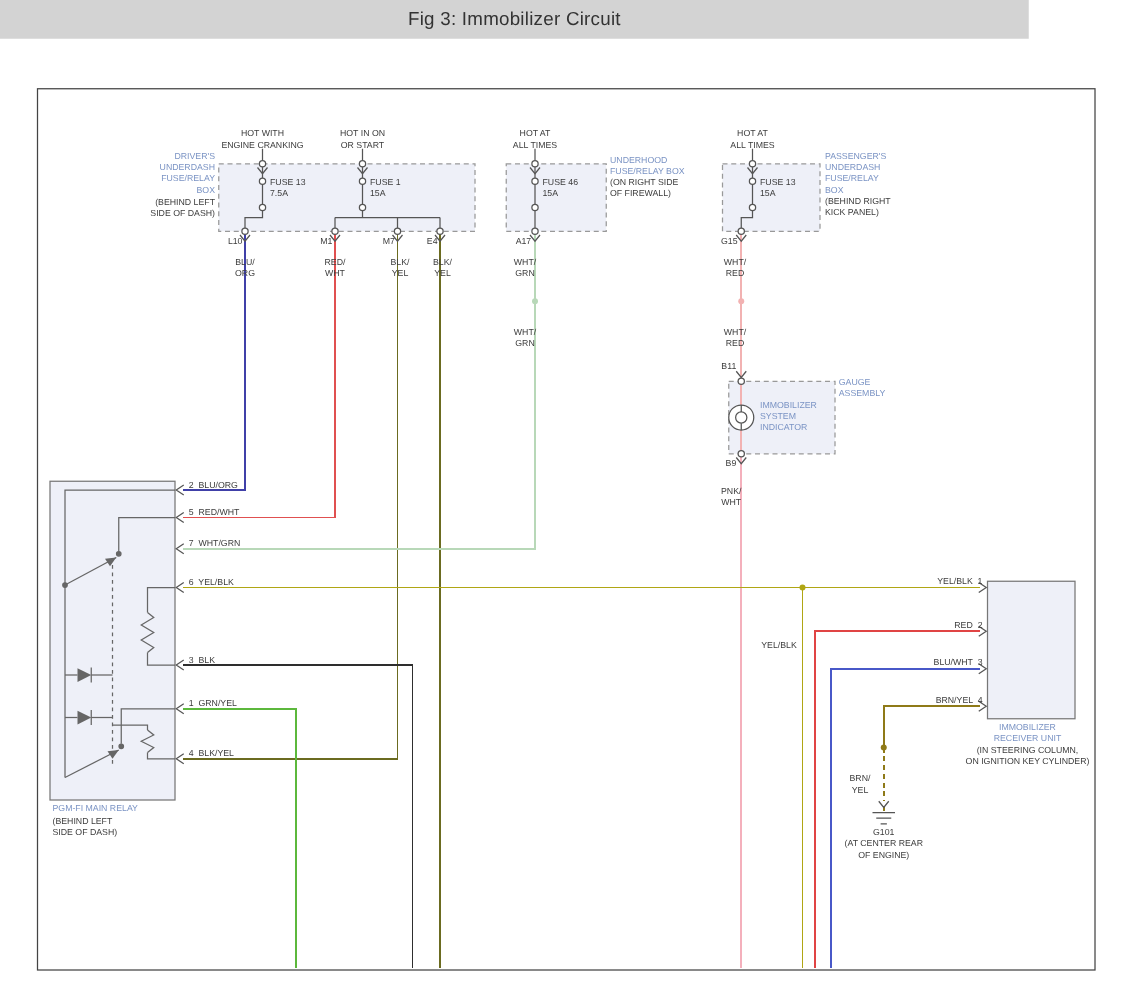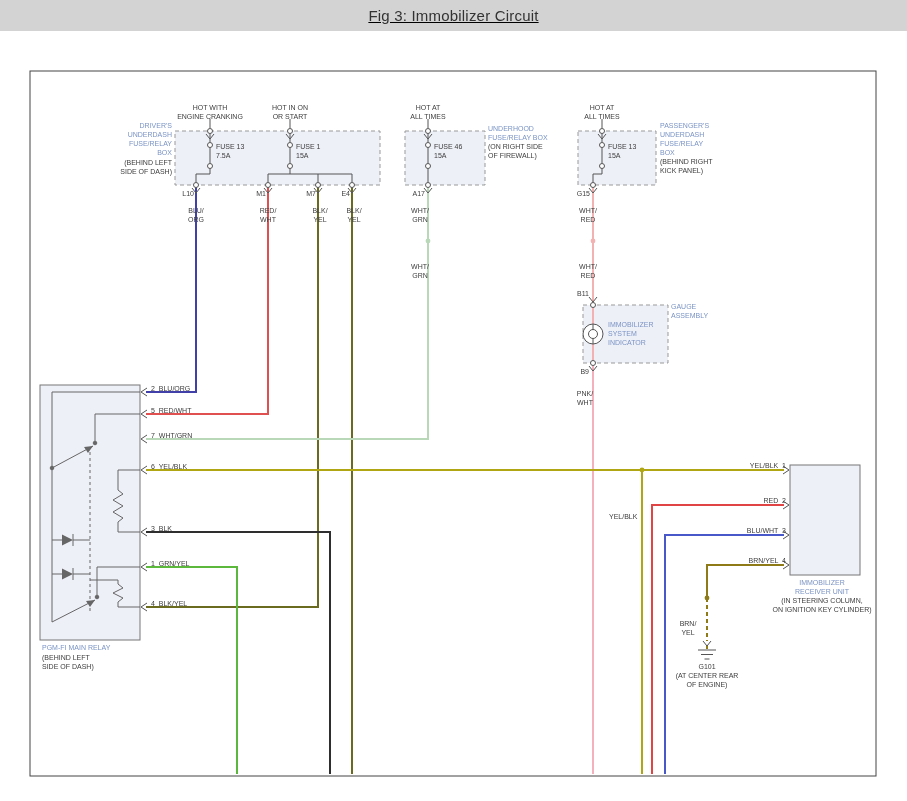--- a/index.html
+++ b/index.html
@@ -1,17 +1,17 @@
 <!DOCTYPE html>
 <html style="--titlebar_bg: #d3d3d3; --title_text: #333333; --label_blue: #7a93c4; --label_black: #3c3c3c; --line_gray: #555555; --relay_internal: #666666; --box_stroke: #999999; --box_fill: #eef0f8; --solid_box_stroke: #777777; --diagram_border: #444444; --wire_blu_org: #4040a8; --wire_red_wht: #e05050; --wire_blk_yel: #6b6b20; --wire_wht_grn: #b8d8b8; --wire_wht_red: #f2b2b2; --wire_pnk_wht: #f4b0bc; --wire_yel_blk: #b0a614; --wire_blk: #2e2e2e; --wire_grn_yel: #5cb83c; --wire_red: #e04444; --wire_blu_wht: #4858c8; --wire_brn_yel: #8f7a18;"><head>
 <meta charset="utf-8">
 <style>
   html,body{margin:0;padding:0;background:#fff;}
   #page{position:relative;width:907px;height:801px;background:#fff;overflow:hidden;font-family:"Liberation Sans",sans-serif;}
-  #titlebar{position:absolute;left:0;top:0;width:907px;height:31px;background:var(--titlebar_bg);display:flex;align-items:center;justify-content:center;text-decoration:underline;}
+  #titlebar{position:absolute;left:0;top:0;width:823px;height:31px;background:var(--titlebar_bg);display:flex;align-items:center;justify-content:center;}
   #title{font-size:15px;color:var(--title_text);letter-spacing:.2px;}
   svg{position:absolute;left:0;top:0;}
   .lbl{position:absolute;font-size:7px;line-height:9px;color:var(--label_black);white-space:pre;}
   .blue{color:var(--label_blue);}
   .ctr{text-align:center;}
   .rt{text-align:right;}
   .node{fill:#fff;}
 </style>
 </head>
 <body>

